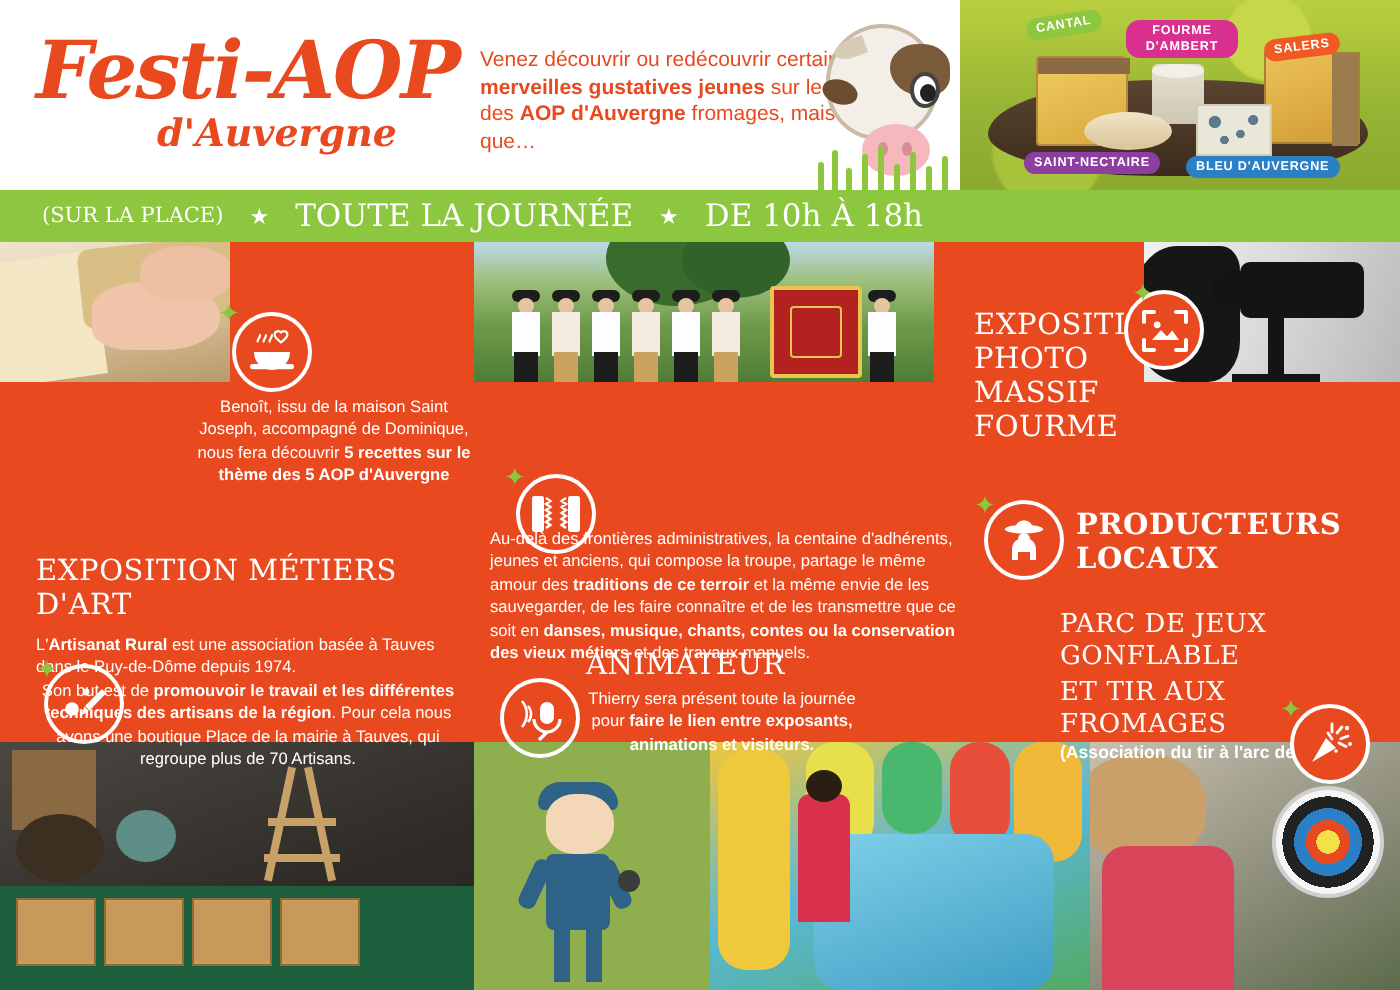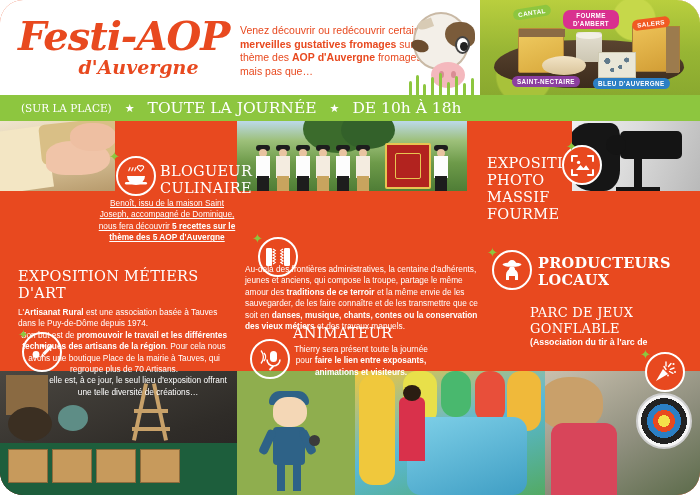--- a/index.html
+++ b/index.html
@@ -4,21 +4,20 @@
 <style>
   * { box-sizing: border-box; margin: 0; padding: 0; }
   html, body {
     width: 700px; height: 495px;
     font-family: "Liberation Sans", sans-serif;
     background: #ffffff; overflow: hidden;
   }
   #poster {
     position: relative; width: 700px; height: 495px; overflow: hidden;
     background: #E8491F;
-    border-radius: 23px;
   }
 
   
   .top-band { position: absolute; left:0; top:0; width:700px; height:95px; background:#ffffff; }
 
   .logo-wrap { position:absolute; left:18px; top:14px; width:215px; height:72px; }
   .logo-main {
     font-family: "DejaVu Serif", serif;
     font-style: italic; font-weight: bold;
     font-size: 40px; color:#E8491F; letter-spacing:-1px;
@@ -214,21 +213,21 @@
   <div class="top-band">
 
     <div class="logo-wrap">
       <div class="logo-main">Festi-AOP</div>
       <div class="logo-sub">d'Auvergne</div>
     </div>
 
     <div class="intro">
       <span>Venez découvrir ou redécouvrir</span>
       <span>certaines </span><b>merveilles gustatives</b>
-      <b>fromages</b><span> sur le thème des </span><b>AOP</b>
+      <b>jeunes</b><span> sur le thème des </span><b>AOP</b>
       <b>d'Auvergne</b><span> fromages,</span>
       <span>mais pas que…</span>
     </div>
 
     <div class="cow">
       <div class="cow-head">
         <div class="cow-horn"></div>
         <div class="cow-ear"></div>
         <div class="cow-patch"></div>
         <div class="cow-eye"></div>
@@ -386,38 +385,31 @@
   <div class="circ" style="left:116px;top:156px;width:40px;height:40px;">
     <svg width="24" height="22" viewBox="0 0 24 22">
       <path d="M3 11 h18 a9 9 0 0 1 -18 0 z" fill="#fff"></path>
       <rect x="1" y="17" width="22" height="2.6" rx="1.3" fill="#fff"></rect>
       <path d="M16.5 1.2c1.2-1.2 3.2-.5 3.2 1.1 0 1.6-2.1 3-3.2 3.9-1.1-.9-3.2-2.3-3.2-3.9 0-1.6 2-2.3 3.2-1.1z" fill="none" stroke="#fff" stroke-width="1.1"></path>
       <path d="M6 2.5c0 1.5-1.2 1.8-1.2 3.3M9 2.5c0 1.5-1.2 1.8-1.2 3.3M12 2.5c0 1.5-1.2 1.8-1.2 3.3" stroke="#fff" stroke-width="1.1" fill="none" stroke-linecap="round"></path>
     </svg>
   </div>
   <div class="star-deco" style="left:109px;top:150px;">✦</div>
 
-  <div class="block" style="left:160px;top:163px;width:78px;">
-    <div class="heading">BLOGUEUR</div>
-    <div class="heading">CULINAIRE</div>
-  </div>
-  <div class="block body-txt center" style="left:98px;top:198px;width:138px;text-decoration:underline;">
+  <div class="block body-txt center" style="left:98px;top:198px;width:138px;">
     <span>Benoît, issu de la maison Saint Joseph, accompagné de Dominique, nous fera découvrir </span><b>5 recettes sur le thème des 5 AOP d'Auvergne</b>
   </div>
 
-  <div class="block" style="left:18px;top:268px;width:212px;">
+  <div class="block" style="left:18px;top:278px;width:212px;">
     <div class="heading" style="margin-bottom:5px;">EXPOSITION MÉTIERS D'ART</div>
     <div class="body-txt">
       <span>L'</span><b>Artisanat Rural</b><span> est une association basée à Tauves dans le Puy-de-Dôme depuis 1974.</span>
     </div>
     <div class="body-txt" style="text-align:center;">
       <span>Son but est de </span><b>promouvoir le travail et les différentes techniques des artisans de la région</b><span>. Pour cela nous avons une boutique Place de la mairie à Tauves, qui regroupe plus de 70 Artisans.</span>
-    </div>
-    <div class="body-txt" style="text-align:center;padding-left:28px;">
-      <span>elle est, à ce jour, le seul lieu d'exposition offrant une telle diversité de créations…</span>
     </div>
   </div>
   <div class="circ" style="left:22px;top:332px;width:40px;height:40px;">
     <svg width="24" height="24" viewBox="0 0 24 24">
       <circle cx="6" cy="14.5" r="3.4" fill="#fff"></circle>
       <circle cx="13" cy="6" r="1.7" fill="#fff"></circle>
       <circle cx="17.5" cy="10" r="1.2" fill="#fff"></circle>
       <path d="M21 4.5 L12.5 13 l2.2 2.2 L23 6.8z" fill="#fff"></path>
       <path d="M12.2 13.3 l2.2 2.2 -3.6 2.1z" fill="#fff"></path>
     </svg>
@@ -478,20 +470,21 @@
   </div>
   <div class="star-deco" style="left:487px;top:246px;">✦</div>
 
   <div class="block" style="left:538px;top:254px;width:150px;font-weight:bold;">
     <div class="heading">PRODUCTEURS</div>
     <div class="heading">LOCAUX</div>
   </div>
 
   <div class="block" style="left:530px;top:305px;width:165px;">
     <div class="heading sm">PARC DE JEUX GONFLABLE</div>
+    <div class="heading sm" style="margin-top:2px;">ET TIR AUX FROMAGES</div>
     <div class="body-txt" style="font-weight:bold;font-size:8.8px;">(Association du tir à l'arc de</div>
   </div>
 
   <div class="circ" style="left:645px;top:352px;width:40px;height:40px;background:#E8491F;">
     <svg width="24" height="24" viewBox="0 0 24 24">
       <path d="M3 21 L10 9 l5 5z" fill="#fff"></path>
       <path d="M13 2 v4 M18 3.5 l-2.5 3 M21 8 l-3.6 1.4 M16.5 11.5 l3.5 1.8 M11 6.5 l2 3" stroke="#fff" stroke-width="1.4" stroke-linecap="round" fill="none"></path>
       <circle cx="20.5" cy="4" r="1.1" fill="#fff"></circle>
       <circle cx="22" cy="12" r="1" fill="#fff"></circle>
       <circle cx="15" cy="15.5" r=".9" fill="#fff"></circle>

